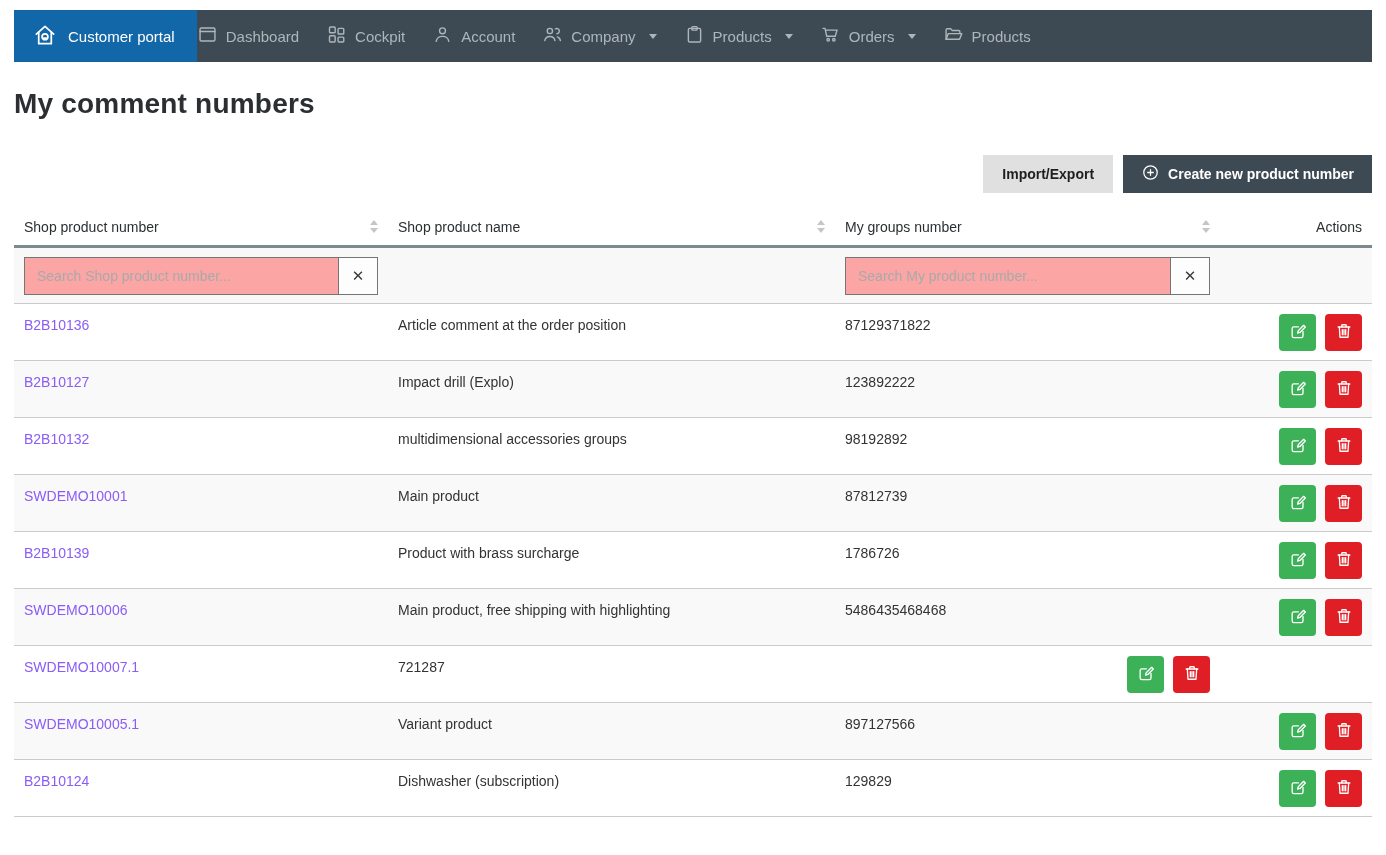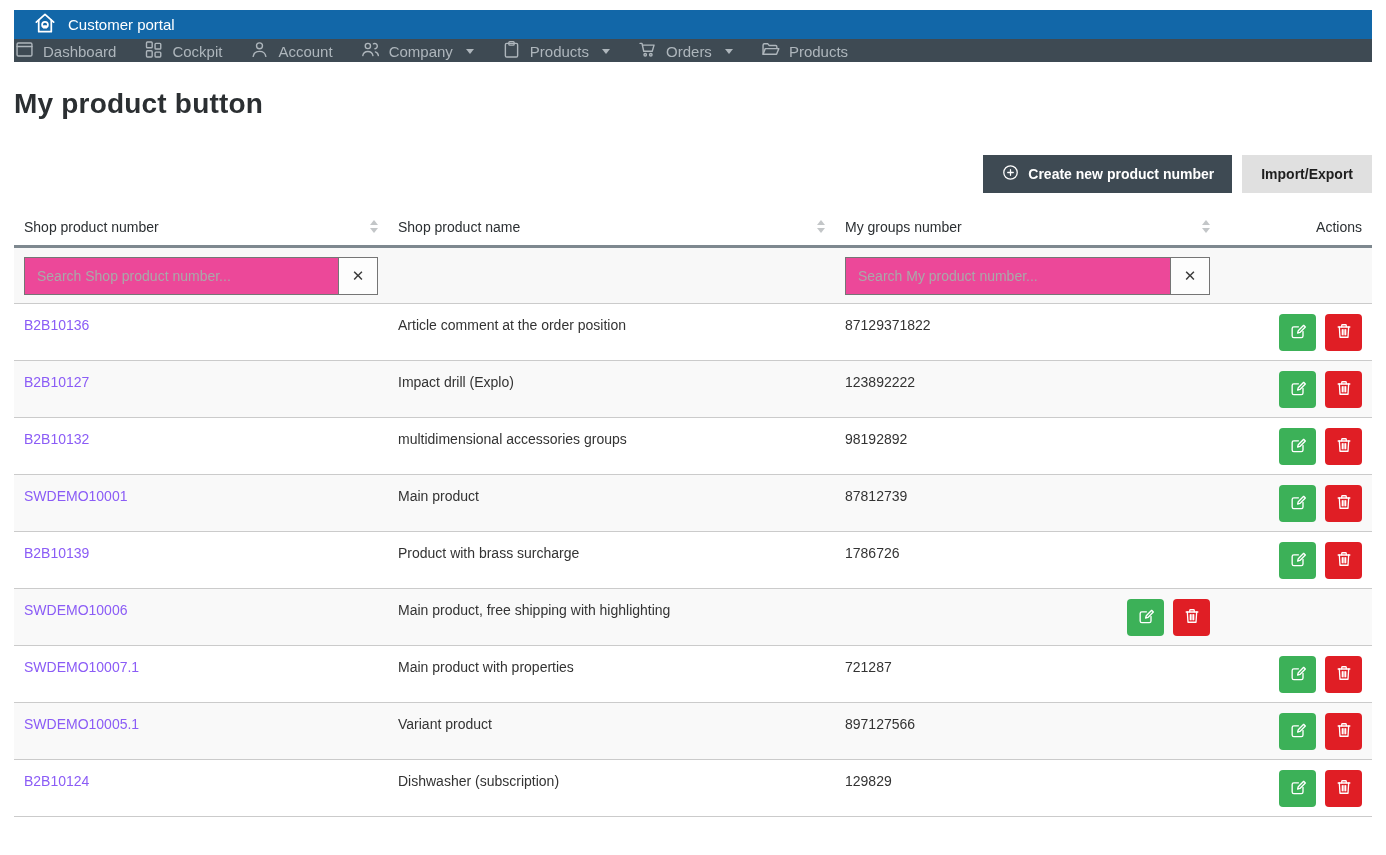--- a/index.html
+++ b/index.html
@@ -13,21 +13,20 @@
     overflow: hidden;
   }
   .frame { padding: 10px 14px 0 14px; }
 
   
   .navbar {
     display: flex;
     align-items: stretch;
     height: 52px;
     background: #3e4a53;
-    flex-direction: column;
   }
   .brand {
     display: flex;
     align-items: center;
     gap: 10px;
     background: #1267a8;
     color: #ffffff;
     padding: 0 22px 0 18px;
     font-size: 15px;
     cursor: pointer;
@@ -137,21 +136,21 @@
     background: #f8f8f8;
     height: 56px;
     align-items: center;
     border-bottom: 1px solid #cbcbcb;
   }
   .filter-group {
     display: flex;
     height: 38px;
     margin: 0 10px;
     border: 1px solid #757575;
-    background: #ec4899;
+    background: #fca5a5;
   }
   .filter-group input {
     flex: 1;
     border: none;
     outline: none;
     padding: 0 12px;
     font-family: inherit;
     font-size: 14px;
     color: #333;
     background: transparent;
@@ -276,31 +275,31 @@
       <a class="nav-item">
         <span><svg class="ic" viewBox="0 0 24 24">
               <path d="M3.5 17.5V7c0-.8.7-1.5 1.5-1.5h4l1.6 2h7.2c.8 0 1.5.7 1.5 1.5v1.5"></path>
               <path d="M3.5 17.5 6 11h15.5l-2.6 6.5z"></path>
             </svg></span>
         <span>Products</span>
       </a>
     </div>
   </nav>
 
-  <h1 class="page-title">My product button</h1>
+  <h1 class="page-title">My comment numbers</h1>
 
   <div class="toolbar">
+    <button class="btn btn-light">Import/Export</button>
     <button class="btn btn-dark">
       <span><svg class="ic" viewBox="0 0 24 24">
             <circle cx="12" cy="12" r="8.5"></circle>
             <path d="M12 8.5v7M8.5 12h7"></path>
           </svg></span>
       <span>Create new product number</span>
     </button>
-    <button class="btn btn-light">Import/Export</button>
   </div>
 
   <div class="table">
 
     <div class="t-head">
       <div class="th">
         <span>Shop product number</span>
         <span class="sort">
             <i class="up"></i>
             <i class="down"></i>
@@ -462,20 +461,21 @@
                 </svg></span>
             </button>
           </div>
         </div>
 
         <div class="t-row">
           <div class="cell">
             <a class="link">SWDEMO10006</a>
           </div>
           <div class="cell">Main product, free shipping with highlighting</div>
+          <div class="cell">5486435468468</div>
           <div class="cell actions">
             <button class="btn-icon btn-edit">
               <span><svg class="ic" viewBox="0 0 24 24">
                   <path d="M18 12.5V18a2 2 0 0 1-2 2H7a2 2 0 0 1-2-2V9a2 2 0 0 1 2-2h5.5"></path>
                   <path d="M12.3 11.7 18.8 5.2l2 2-6.5 6.5-2.7.7z"></path>
                 </svg></span>
             </button>
             <button class="btn-icon btn-delete">
               <span><svg class="ic" viewBox="0 0 24 24">
                   <path d="M5 7.2h14"></path>
@@ -484,21 +484,20 @@
                   <path d="M10 10.3v6.2M12 10.3v6.2M14 10.3v6.2"></path>
                 </svg></span>
             </button>
           </div>
         </div>
 
         <div class="t-row">
           <div class="cell">
             <a class="link">SWDEMO10007.1</a>
           </div>
-          <div class="cell">Main product with properties</div>
           <div class="cell">721287</div>
           <div class="cell actions">
             <button class="btn-icon btn-edit">
               <span><svg class="ic" viewBox="0 0 24 24">
                   <path d="M18 12.5V18a2 2 0 0 1-2 2H7a2 2 0 0 1-2-2V9a2 2 0 0 1 2-2h5.5"></path>
                   <path d="M12.3 11.7 18.8 5.2l2 2-6.5 6.5-2.7.7z"></path>
                 </svg></span>
             </button>
             <button class="btn-icon btn-delete">
               <span><svg class="ic" viewBox="0 0 24 24">

